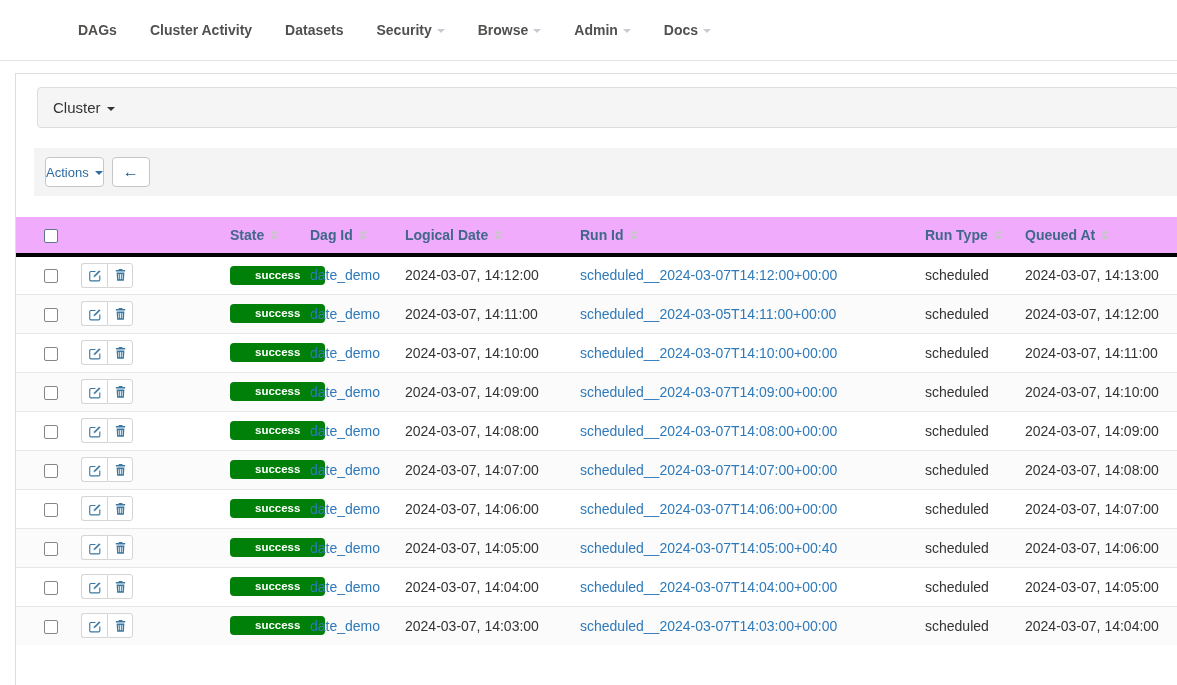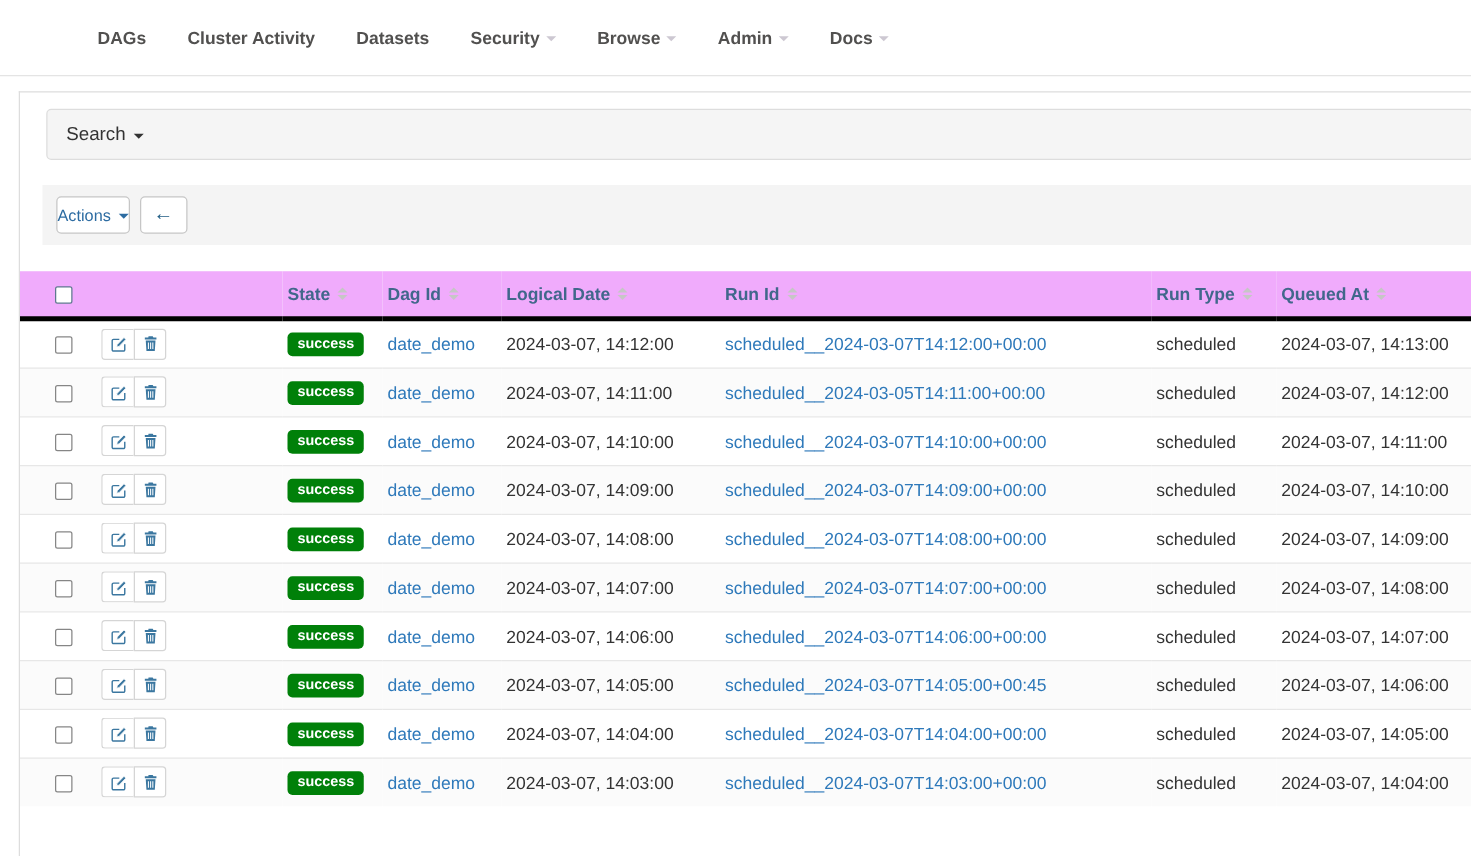--- a/index.html
+++ b/index.html
@@ -58,21 +58,21 @@
              border:1px solid #868686; border-radius:2px; background:#fff; cursor:pointer;
              vertical-align:middle; }
   thead input.cb { border-color:#5f788f; }
   .icon-group { display:inline-flex; margin-left:5px; }
   .icon-btn { width:26px; height:25px; background:#fff; border:1px solid #d5d5d5;
               display:inline-flex; align-items:center; justify-content:center;
               color:#3b77a0; cursor:pointer; }
   .icon-btn:first-child { border-radius:3px 0 0 3px; border-right:none; }
   .icon-btn:last-child { border-radius:0 3px 3px 0; }
   .badge-success { display:inline-block; background:#008009; color:#fff; font-size:11.5px;
-                   font-weight:bold; padding:3px 8px 4px; border-radius:4px; }
+                   font-weight:bold; padding:3px 25px 4px; border-radius:4px; }
   a.tbl-link { color:#2e79ba; text-decoration:none; cursor:pointer; }
 </style>
 </head>
 <body>
 
 <div class="navbar">
   <div class="nav-items">
     <a class="nav-link">
         <span>DAGs</span>
       </a>
@@ -97,21 +97,21 @@
     <a class="nav-link">
         <span>Docs</span>
         <span class="caret-lt"></span>
       </a>
   </div>
 </div>
 
 <div class="panel">
 
   <div class="search-box">
-    <span>Search</span>
+    <span>Cluster</span>
     <span class="caret-dk"></span>
   </div>
 
   <div class="actions-band">
     <button class="btn btn-actions">
       <span>Actions</span>
       <span class="caret-dk"></span>
     </button>
     <button class="btn btn-back">
       <span>←</span>
@@ -382,21 +382,21 @@
             <path d="M5.2 1h3.6l.6 1.2H12v1.6H2V2.2h3L5.2 1z" fill="currentColor"></path>
             <path d="M2.8 4.8h8.4l-.6 9H3.4l-.6-9z" fill="currentColor"></path>
             <path d="M5.1 6.5v5.5M7 6.5v5.5M8.9 6.5v5.5" stroke="#fff" stroke-width="0.9" fill="none"></path>
           </svg>
         </span>
       </span>
     </td>
     <td class="c-data"><span class="badge-success">success</span></td>
     <td class="c-data"><a class="tbl-link">date_demo</a></td>
     <td class="c-data">2024-03-07, 14:05:00</td>
-    <td class="c-data"><a class="tbl-link">scheduled__2024-03-07T14:05:00+00:45</a></td>
+    <td class="c-data"><a class="tbl-link">scheduled__2024-03-07T14:05:00+00:40</a></td>
     <td class="c-data">scheduled</td>
     <td class="c-data">2024-03-07, 14:06:00</td>
   </tr>
 
   <tr>
     <td class="c-check"><input type="checkbox" class="cb" style=""></td>
     <td>
       <span class="icon-group">
         <span class="icon-btn">
           <svg width="14" height="14" viewBox="0 0 16 16">

